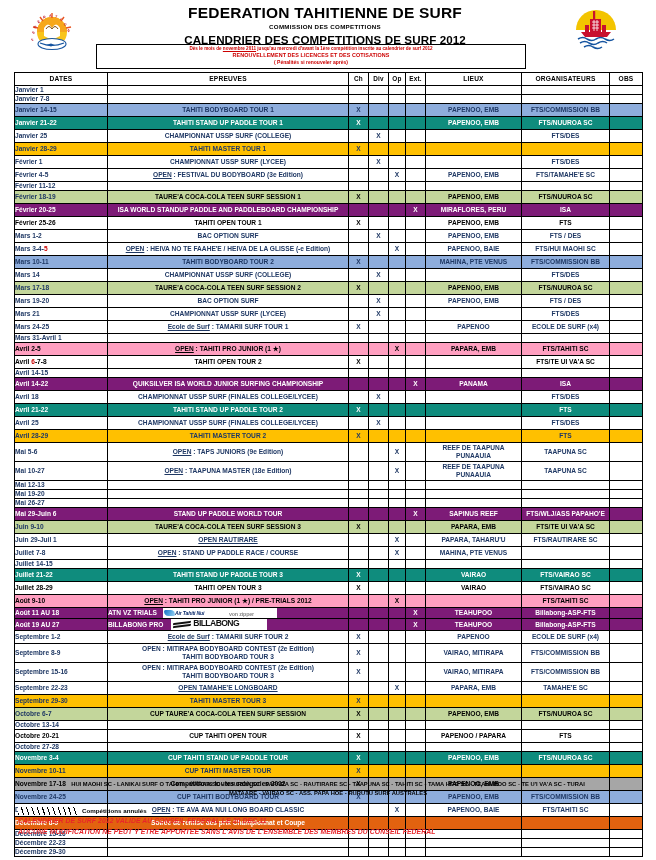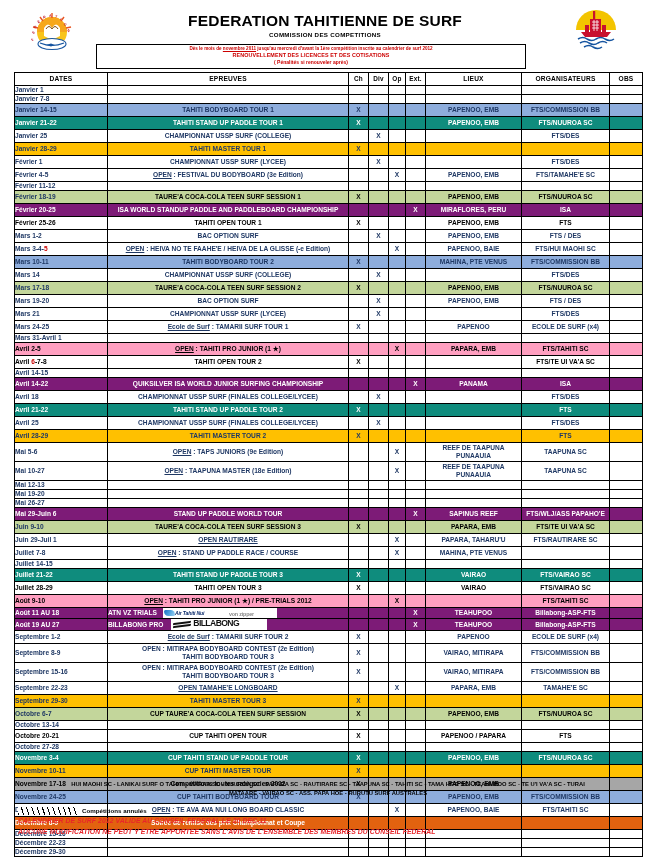--- a/index.html
+++ b/index.html
@@ -8,21 +8,21 @@
     font-family:"Liberation Sans", sans-serif;
     -webkit-font-smoothing:none;
     overflow:hidden;
   }
   .page{position:relative;width:656px;height:860px;}
 
   
   .header{position:relative;height:68px;}
   .logo-left{position:absolute;left:22px;top:6px;width:60px;height:48px;}
   .logo-right{position:absolute;left:566px;top:6px;width:60px;height:48px;}
-  .titles{position:absolute;left:90px;top:12px;width:470px;text-align:center;}
+  .titles{position:absolute;left:90px;top:4px;width:470px;text-align:center;}
   .t1{font-size:15.5px;font-weight:bold;letter-spacing:.2px;color:#000;line-height:18px;}
   .t2{font-size:6.2px;font-weight:bold;color:#000;letter-spacing:.3px;margin-top:1px;}
   .t3{font-size:11.6px;font-weight:bold;color:#000;margin-top:3px;letter-spacing:.1px;}
 
   .notice{
     position:absolute;left:96px;top:44px;width:428px;
     border:1.2px solid #000;background:#fff;
     text-align:center;padding:1px 0 2px 0;
     color:#cc0000;
   }
@@ -191,20 +191,21 @@
           <text transform="rotate(28 40 14)" x="38" y="15">I</text>
           <text transform="rotate(40 44 18)" x="42" y="20">O</text>
           <text transform="rotate(54 47 24)" x="46" y="26">N</text>
         </g>
       </svg>
     </div>
 
     <div class="titles">
       <div class="t1">FEDERATION TAHITIENNE DE SURF</div>
       <div class="t2">COMMISSION DES COMPETITIONS</div>
+      <div class="t3">CALENDRIER DES COMPETITIONS DE SURF  2012</div>
     </div>
 
     <div class="logo-right">
       <svg viewBox="0 0 60 48" width="60" height="48">
         <circle cx="30" cy="24" r="20" fill="#ffffff"></circle>
         <path d="M10 24 A20 20 0 0 1 50 24 Z" fill="#F3C400"></path>
         <path d="M10 24 A20 20 0 0 0 50 24 Z" fill="#ffffff"></path>
         <g fill="#C8102E">
           <rect x="27" y="5" width="2.2" height="8"></rect>
           <rect x="24" y="13" width="11" height="13"></rect>

